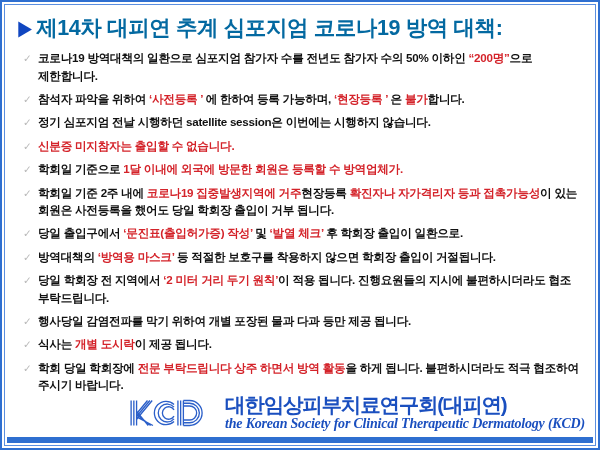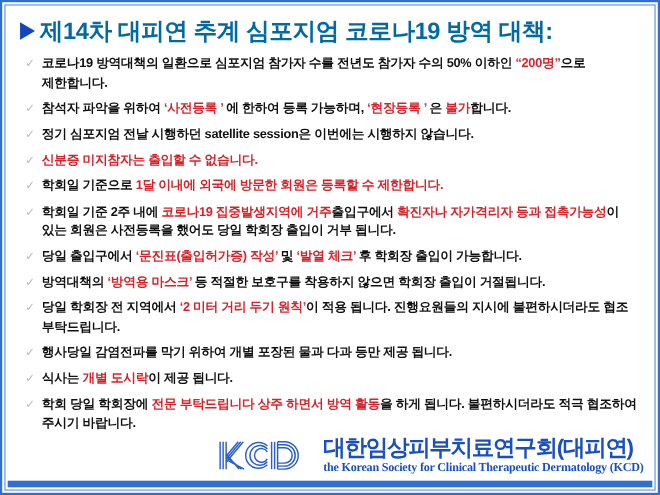--- a/index.html
+++ b/index.html
@@ -123,21 +123,22 @@
     font-weight: bold;
     font-size: 20.5px;
     letter-spacing: -1.2px;
     white-space: nowrap;
   }
   .logo-en {
     margin-top: 2px;
     color: #1a4fbf;
     font-family: "Liberation Serif", "DejaVu Serif", serif;
     font-weight: bold;
-    font-size: 11px;
+    font-style: italic;
+    font-size: 14px;
     letter-spacing: -0.2px;
     white-space: nowrap;
   }
 </style>
 </head>
 <body>
 
 <div id="slide">
   <div id="slide-inner">
 
@@ -158,29 +159,29 @@
         <li>
           <span class="tick">✓</span>
           <span class="btext"><span class="blk">정기 심포지엄 전날 시행하던 satellite session은 이번에는 시행하지 않습니다.</span></span>
         </li>
         <li>
           <span class="tick">✓</span>
           <span class="btext"><span class="red">신분증 미지참자는 출입할 수 없습니다.</span></span>
         </li>
         <li>
           <span class="tick">✓</span>
-          <span class="btext"><span class="blk">학회일 기준으로 </span><span class="red">1달 이내에 외국에 방문한 회원은 등록할 수 제한합니다.</span></span>
-        </li>
-        <li>
-          <span class="tick">✓</span>
-          <span class="btext"><span class="blk">학회일 기준 2주 내에 </span><span class="red">코로나19 집중발생지역에 거주</span><span class="blk">출입구에서 </span><span class="red">확진자나 자가격리자 등과 접촉가능성</span><span class="blk">이 있는 회원은 사전등록을 했어도 당일 학회장 출입이 거부 됩니다.</span></span>
-        </li>
-        <li>
-          <span class="tick">✓</span>
-          <span class="btext"><span class="blk">당일 출입구에서 </span><span class="red">‘문진표(출입허가증) 작성’</span><span class="blk"> 및 </span><span class="red">‘발열 체크’</span><span class="blk"> 후 학회장 출입이 가능합니다.</span></span>
+          <span class="btext"><span class="blk">학회일 기준으로 </span><span class="red">1달 이내에 외국에 방문한 회원은 등록할 수 방역업체가.</span></span>
+        </li>
+        <li>
+          <span class="tick">✓</span>
+          <span class="btext"><span class="blk">학회일 기준 2주 내에 </span><span class="red">코로나19 집중발생지역에 거주</span><span class="blk">현장등록 </span><span class="red">확진자나 자가격리자 등과 접촉가능성</span><span class="blk">이 있는 회원은 사전등록을 했어도 당일 학회장 출입이 거부 됩니다.</span></span>
+        </li>
+        <li>
+          <span class="tick">✓</span>
+          <span class="btext"><span class="blk">당일 출입구에서 </span><span class="red">‘문진표(출입허가증) 작성’</span><span class="blk"> 및 </span><span class="red">‘발열 체크’</span><span class="blk"> 후 학회장 출입이 일환으로.</span></span>
         </li>
         <li>
           <span class="tick">✓</span>
           <span class="btext"><span class="blk">방역대책의 </span><span class="red">‘방역용 마스크’</span><span class="blk"> 등 적절한 보호구를 착용하지 않으면 학회장 출입이 거절됩니다.</span></span>
         </li>
         <li>
           <span class="tick">✓</span>
           <span class="btext"><span class="blk">당일 학회장 전 지역에서 </span><span class="red">‘2 미터 거리 두기 원칙’</span><span class="blk">이 적용 됩니다. 진행요원들의 지시에 불편하시더라도 협조 부탁드립니다.</span></span>
         </li>
         <li>

